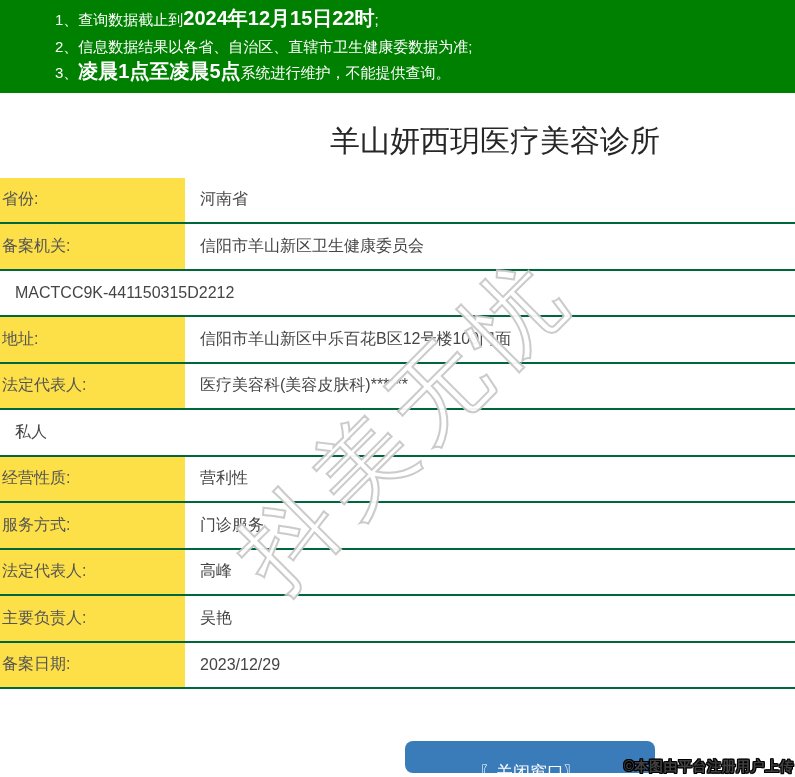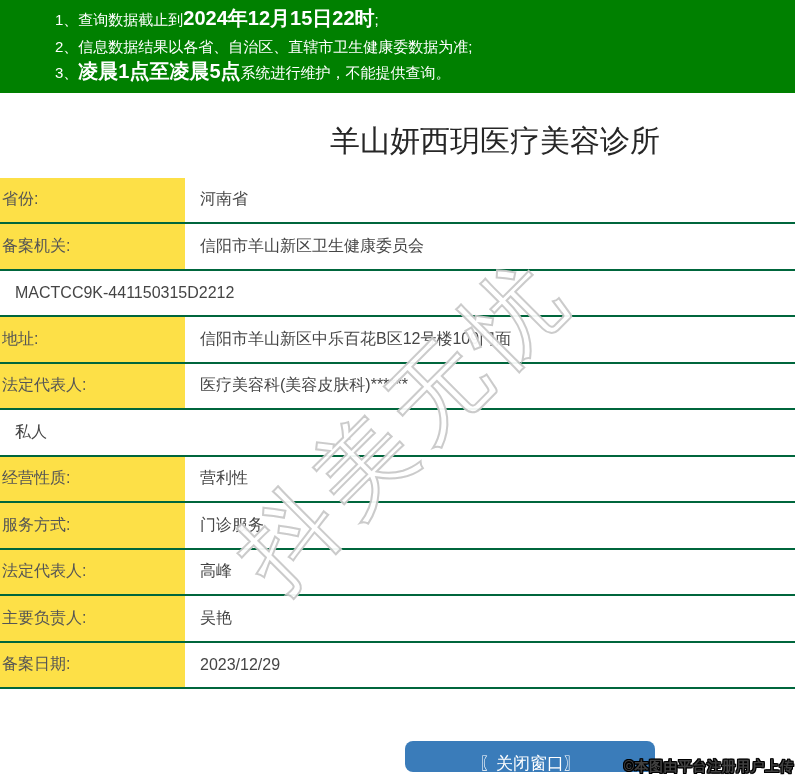--- a/index.html
+++ b/index.html
@@ -71,21 +71,21 @@
     width: 250px; height: 31px;
     background: #3a7cba;
     border: none;
     border-radius: 8px;
     color: #ffffff;
     font-size: 17px;
     line-height: 31px;
     text-align: center;
     cursor: pointer;
     font-family: inherit;
-    padding: 7px;
+    padding: 16px;
     z-index: 6;
   }
   .upload-credit {
     position: absolute;
     right: 1px; bottom: 1px;
     font-size: 14px;
     font-weight: bold;
     color: #404040;
     letter-spacing: 0.5px;
     text-shadow:

